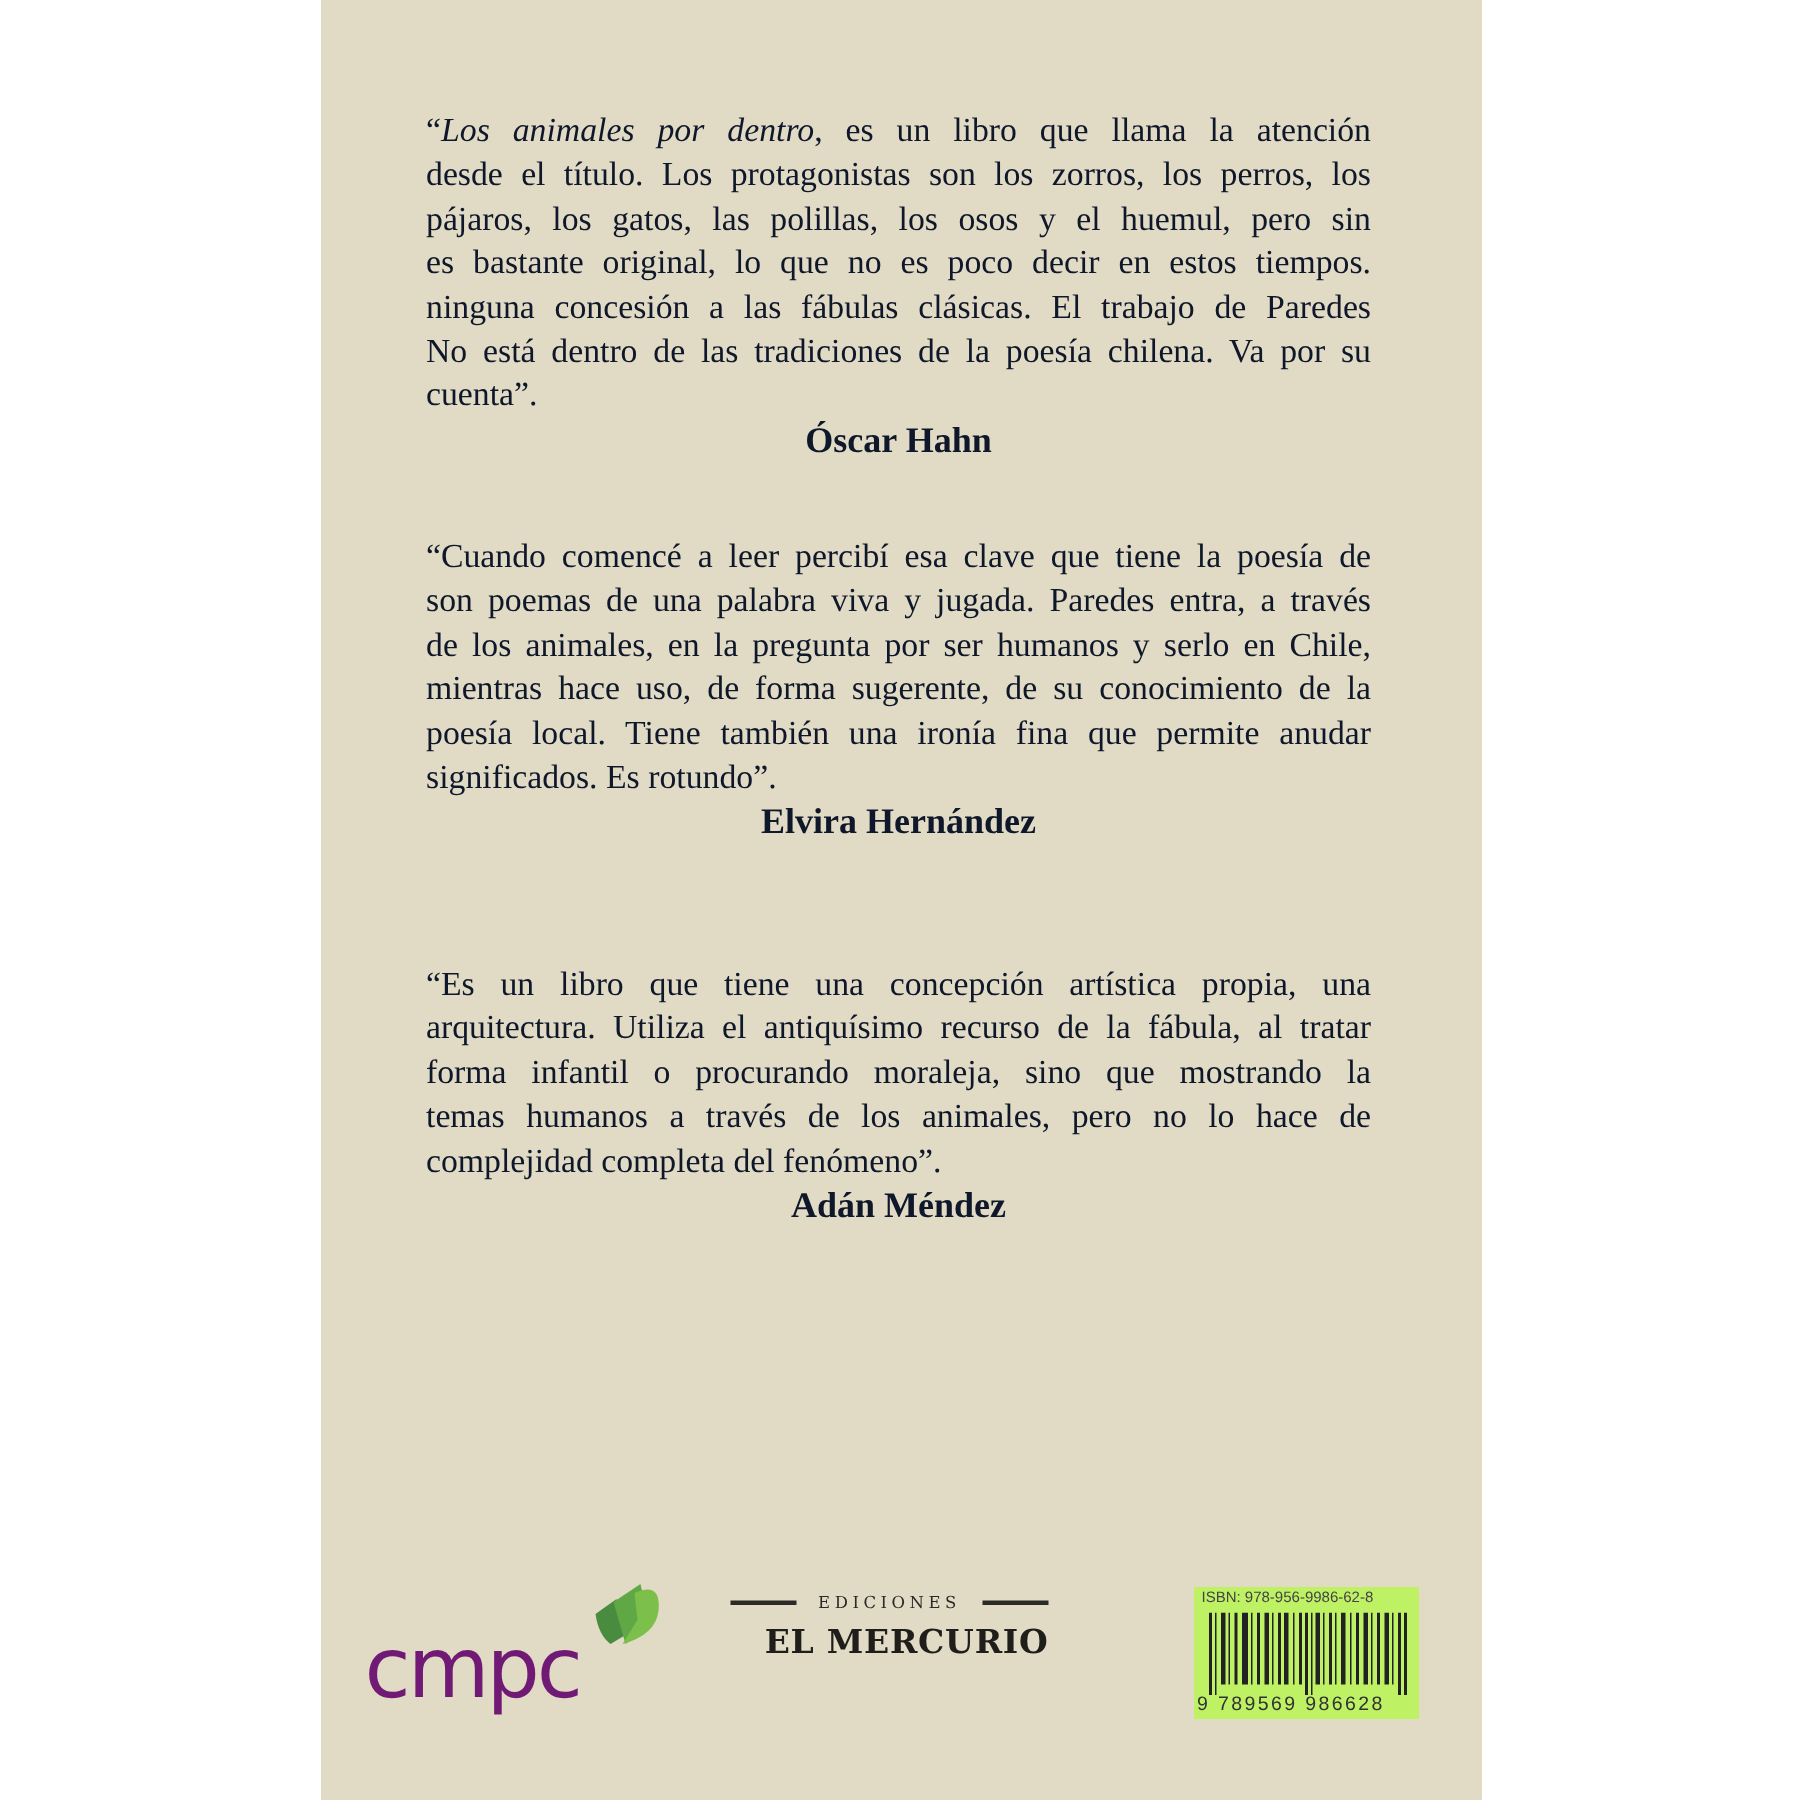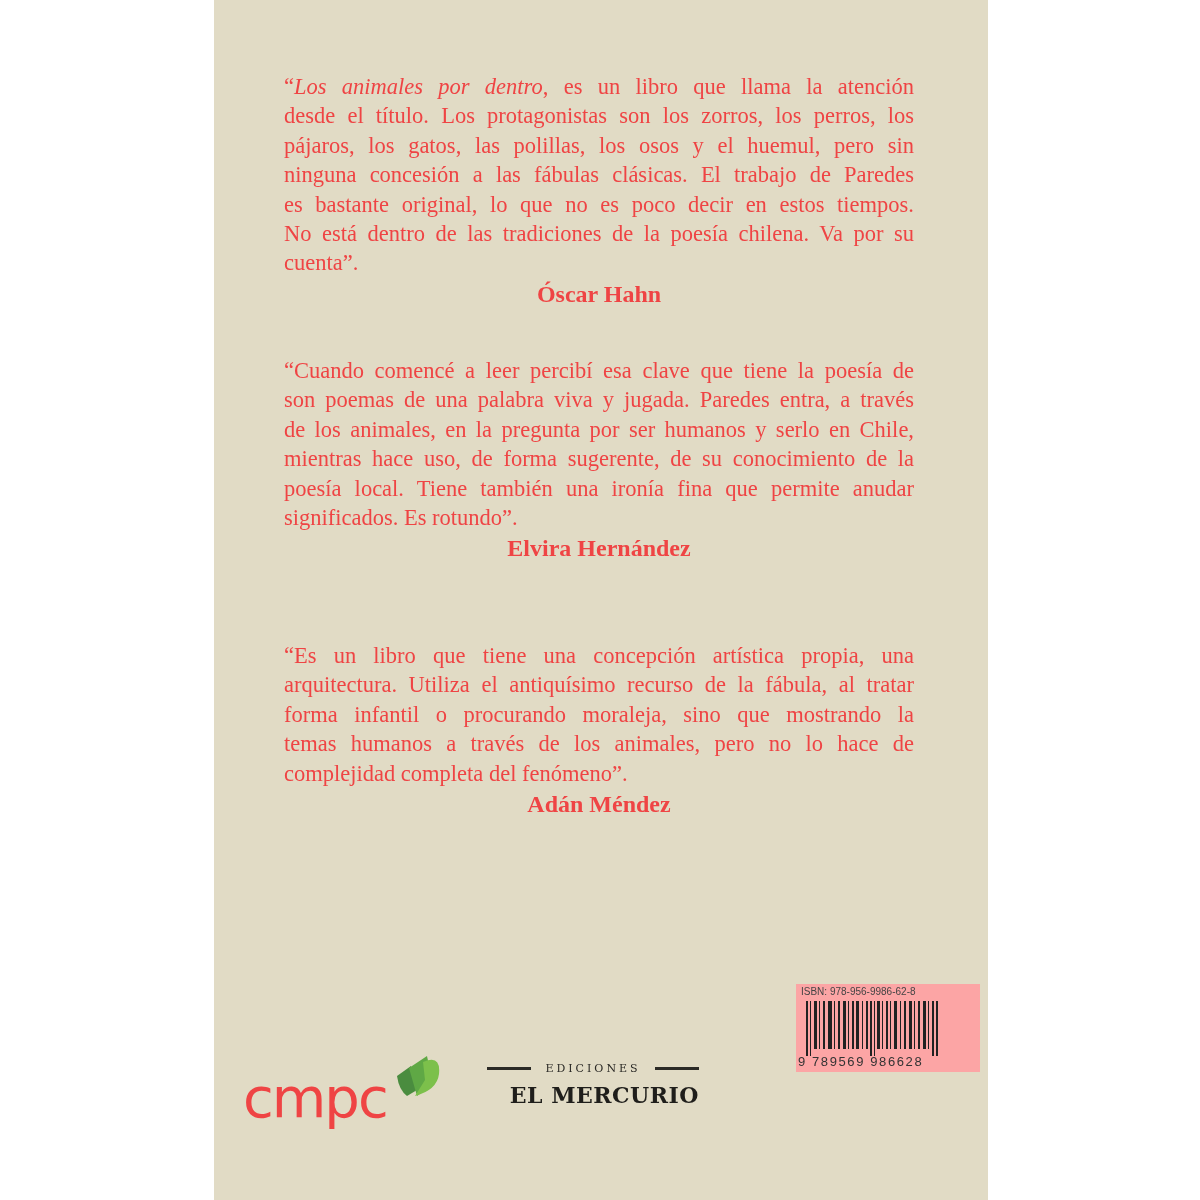--- a/index.html
+++ b/index.html
@@ -1,45 +1,45 @@
 <!DOCTYPE html>
 <html><head>
 <meta charset="utf-8">
 <style>
   html, body { margin:0; padding:0; }
   body { width:1200px; height:1200px; background:#ffffff; position:relative; overflow:hidden; }
   .cover { position:absolute; left:214px; top:0; width:774px; height:1200px; background:#e1dbc5; }
-  .quote { position:absolute; left:284px; width:630px; font-family:"Liberation Serif","DejaVu Serif",serif; font-size:22.5px; color:#ef4444; }
+  .quote { position:absolute; left:284px; width:630px; font-family:"Liberation Serif","DejaVu Serif",serif; font-size:22.5px; color:#0f172a; }
   .line { height:29.4px; line-height:29.4px; text-align:justify; text-align-last:justify; white-space:nowrap; }
   .line.last { text-align-last:left; }
   .author { text-align:center; font-weight:bold; font-size:24px; height:30px; line-height:30px; margin-top:1px; }
   .cmpc { position:absolute; left:243px; top:1060px; width:210px; height:90px; }
-  .cmpc-text { position:absolute; left:0; top:5px; font-family:"DejaVu Sans","Liberation Sans",sans-serif; font-size:56px; color:#ef4444; letter-spacing:-2px; }
+  .cmpc-text { position:absolute; left:0; top:20px; font-family:"DejaVu Sans","Liberation Sans",sans-serif; font-size:56px; color:#701a75; letter-spacing:-2px; }
   .ediciones { position:absolute; left:487px; top:1058px; width:212px; height:80px; }
   .ed-top { display:flex; align-items:center; justify-content:space-between; height:20px; }
   .ed-rule { height:3px; width:44px; background:#2b2a26; }
   .ed-top-label { font-family:"DejaVu Serif",serif; font-weight:normal; font-size:11px; letter-spacing:3px; color:#2b2a26; }
   .ed-bottom { font-family:"DejaVu Serif",serif; font-weight:bold; font-size:22px; color:#1f1e1b; letter-spacing:0.5px; margin-top:4px; white-space:nowrap;text-align:right; }
-  .barcode { position:absolute; left:796px; top:984px; width:150px; height:88px; background:#fca5a5;padding-left:34px; }
+  .barcode { position:absolute; left:796px; top:1058px; width:150px; height:88px; background:#bef264; }
   .isbn-label { position:absolute; left:5px; top:2px; font-family:"Liberation Sans",sans-serif; font-size:10px; color:#444; white-space:nowrap; }
   .bars { position:absolute; left:8px; top:17px; width:136px; height:55px; }
   .bar-digits { position:absolute; left:2px; top:70px; font-family:"Liberation Sans",sans-serif; font-size:13px; color:#333; letter-spacing:1.6px; white-space:nowrap; }
 </style>
 </head>
 <body>
 
 <div class="cover">
 </div>
 
 <div class="quote" style="top:72px;">
   <div class="line"><span>“</span><i>Los animales por dentro</i><span>, es un libro que llama la atención</span></div>
   <div class="line">desde el título. Los protagonistas son los zorros, los perros, los</div>
   <div class="line">pájaros, los gatos, las polillas, los osos y el huemul, pero sin</div>
+  <div class="line">es bastante original, lo que no es poco decir en estos tiempos.</div>
   <div class="line">ninguna concesión a las fábulas clásicas. El trabajo de Paredes</div>
-  <div class="line">es bastante original, lo que no es poco decir en estos tiempos.</div>
   <div class="line">No está dentro de las tradiciones de la poesía chilena. Va por su</div>
   <div class="line last">cuenta”.</div>
   <div class="author">Óscar Hahn</div>
 </div>
 
 <div class="quote" style="top:356px;">
   <div class="line">“Cuando comencé a leer percibí esa clave que tiene la poesía de</div>
   <div class="line">son poemas de una palabra viva y jugada. Paredes entra, a través</div>
   <div class="line">de los animales, en la pregunta por ser humanos y serlo en Chile,</div>
   <div class="line">mientras hace uso, de forma sugerente, de su conocimiento de la</div>

